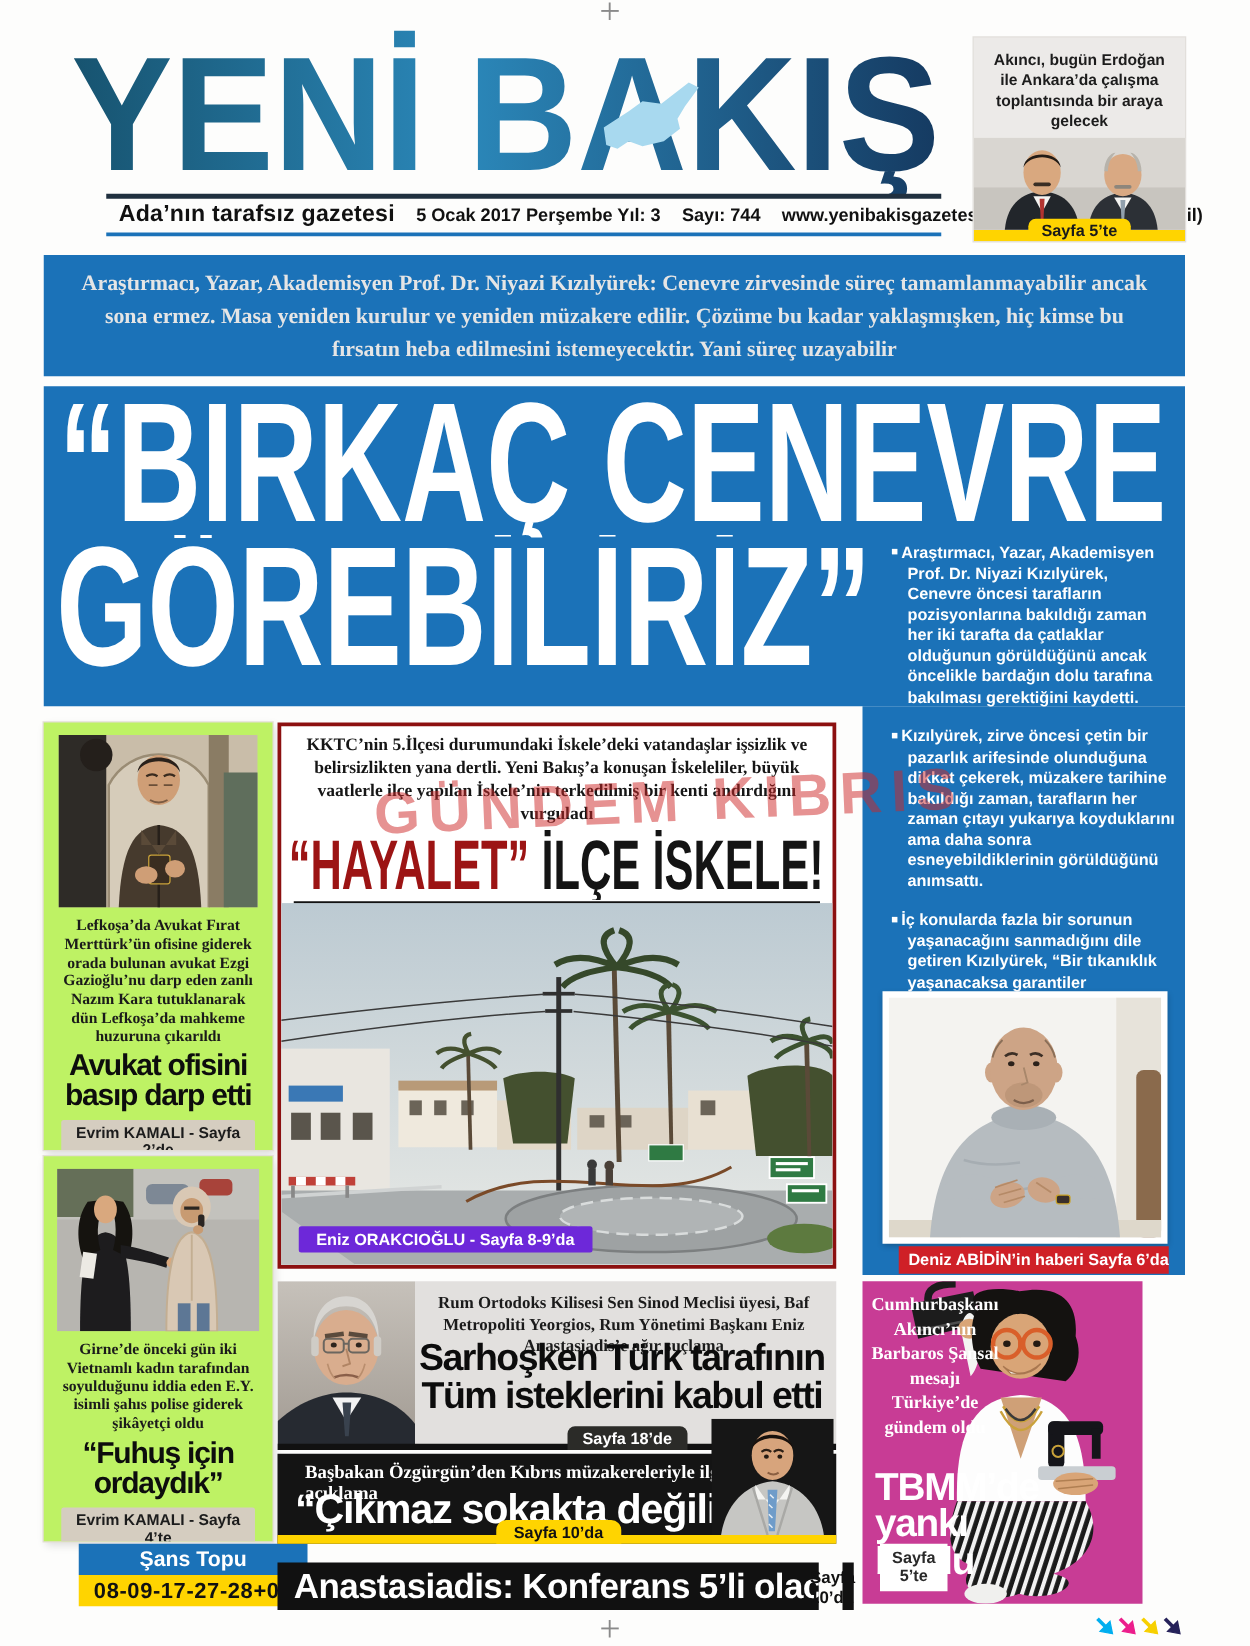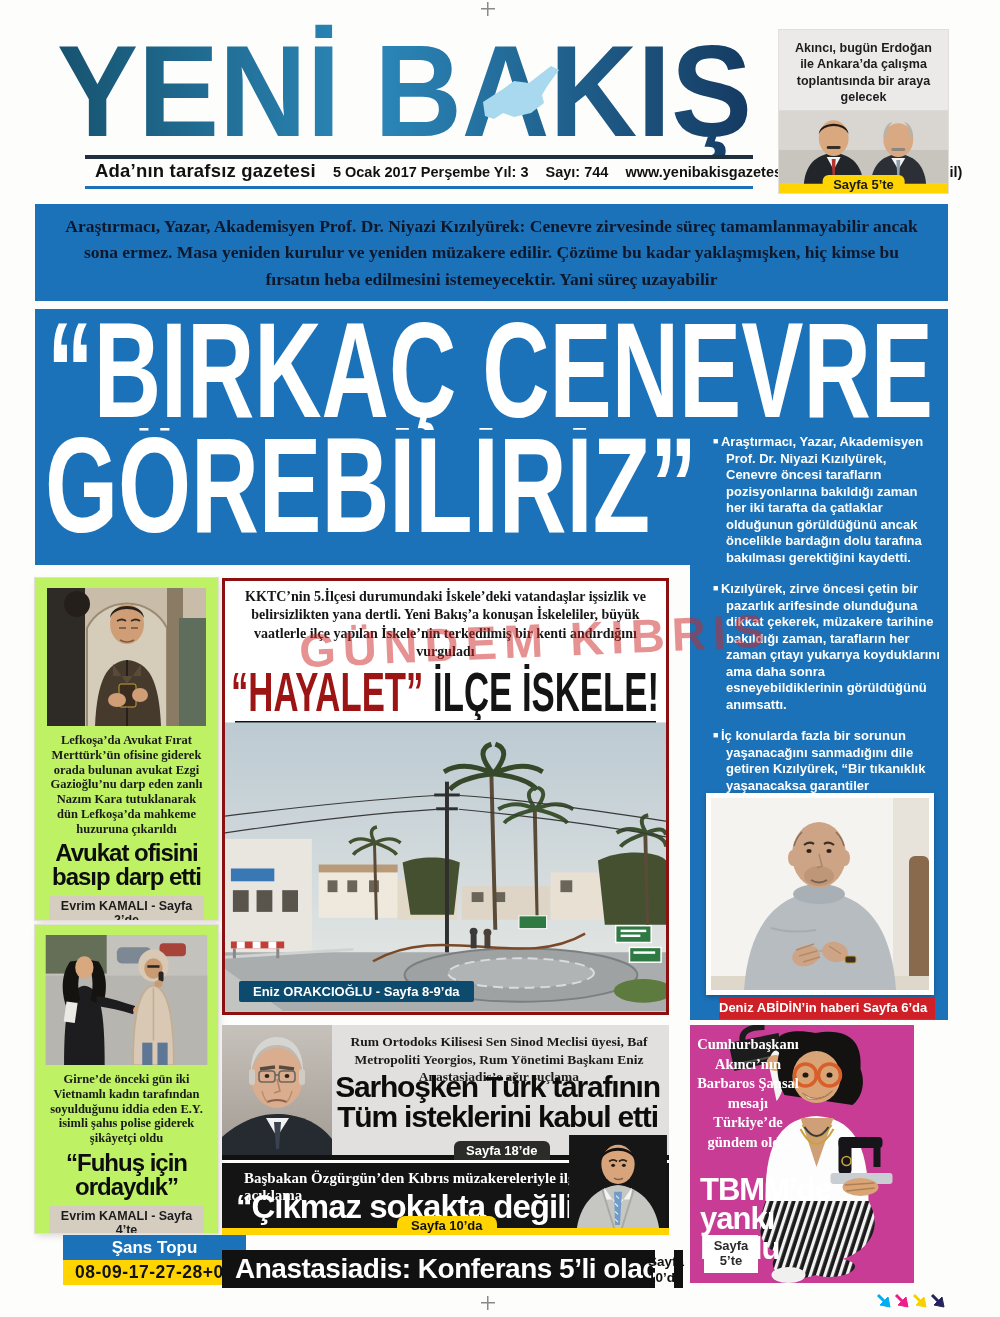--- a/index.html
+++ b/index.html
@@ -23,44 +23,44 @@
   
   .tr-box{background:#eceae8;box-shadow:0 0 0 1px #e2dfdb;overflow:hidden;}
   .tr-kicker{font-size:12.5px;line-height:1.3;font-weight:700;text-align:center;padding:10px 8px 0;color:#1c1c1c;}
   .tr-headline{font-size:24px;font-weight:700;text-align:center;letter-spacing:-.5px;margin-top:2px;color:#0e0e0e;}
   .tr-strip{background:#ffd400;}
   .tr-badge{background:#ffd400;border-radius:6px 6px 0 0;font-size:13px;font-weight:700;color:#1a1a1a;
             padding:2px 11px 1px;}
 
   
   .banner{background:#1b72b8;display:flex;align-items:center;justify-content:center;}
-  .banner-text{color:#0f172a;font-weight:700;font-size:17.5px;line-height:1.5;text-align:center;padding:0 26px;}
+  .banner-text{color:#e5e5e5;font-weight:700;font-size:17.5px;line-height:1.5;text-align:center;padding:0 26px;}
   .bluebg{background:#1b72b8;}
   .bullets{color:#fff;}
   .bullet{font-size:13px;line-height:1.27;font-weight:700;margin-bottom:15px;padding-left:13px;margin-left:13px;}
   .bullet::before{content:"■ ";font-size:9px;margin-left:-13px;vertical-align:2px;}
   .photo-frame{background:#fff;padding:5px;box-shadow:0 2px 5px rgba(0,0,0,.25);}
-  .red-caption{background:#cf2027;color:#fff;font-size:13px;font-weight:700;text-align:left;line-height:22px;}
+  .red-caption{background:#cf2027;color:#fff;font-size:13px;font-weight:700;text-align:right;line-height:22px;}
 
   
   .card{background:#bef264;box-shadow:0 0 0 1px #e3ded6,2px 3px 7px rgba(0,0,0,.14);overflow:hidden;}
   .card svg.photo{display:block;margin:10px 10px 0;}
   .card-lead{font-size:12.5px;line-height:1.18;font-weight:700;text-align:center;padding:7px 10px 0;color:#1a1a1a;}
   .card-headline{font-size:24px;line-height:1.0;font-weight:700;text-align:center;letter-spacing:-1px;margin-top:5px;color:#0d0d0d;}
   .byline{margin:7px 14px 0;background:#d5cdc0;font-size:12.5px;font-weight:700;text-align:center;
           padding:3px 0;color:#1c1c1c;border-radius:2px;}
 
   .lotto-top{background:#1b72b8;color:#fff;font-size:17px;font-weight:700;text-align:center;line-height:25px;}
   .lotto-bottom{background:#ffd400;color:#111;font-size:17.5px;font-weight:700;text-align:center;line-height:25px;letter-spacing:.5px;}
 
   
   .iskele-box{border:3px solid #8c1010;background:#fff;box-sizing:border-box;}
   .iskele-lead{font-size:14px;line-height:1.32;font-weight:700;text-align:center;padding:7px 12px 0;color:#161616;position:relative;z-index:1;}
   .iskele-underline{height:6px;background:#121212;margin:1px 10px 0;}
-  .iskele-caption{position:absolute;left:14px;bottom:10px;background:#0c4a6e;color:#fff;font-size:13px;
+  .iskele-caption{position:absolute;left:14px;bottom:10px;background:#6d28d9;color:#fff;font-size:13px;
                   font-weight:700;padding:3px 14px;border-radius:2px;z-index:4;}
   .watermark{position:absolute;left:74px;top:32px;font-size:47px;font-weight:700;letter-spacing:7px;
              color:rgba(206,38,38,.5);transform:rotate(-2.5deg);white-space:nowrap;z-index:5;pointer-events:none;}
 
   
   .anast{background:#e2e0de;overflow:hidden;}
   .anast-kicker{font-size:13.5px;line-height:1.3;font-weight:700;text-align:center;color:#1b1b1b;}
   .anast-headline{font-size:30px;line-height:1.0;font-weight:700;text-align:center;letter-spacing:-1.2px;color:#0c0c0c;}
   .thinbar{background:#111;}
   .dark-badge{background:#2b2b28;color:#fff;font-size:13px;font-weight:700;padding:2px 12px;border-radius:6px 6px 0 0;}

